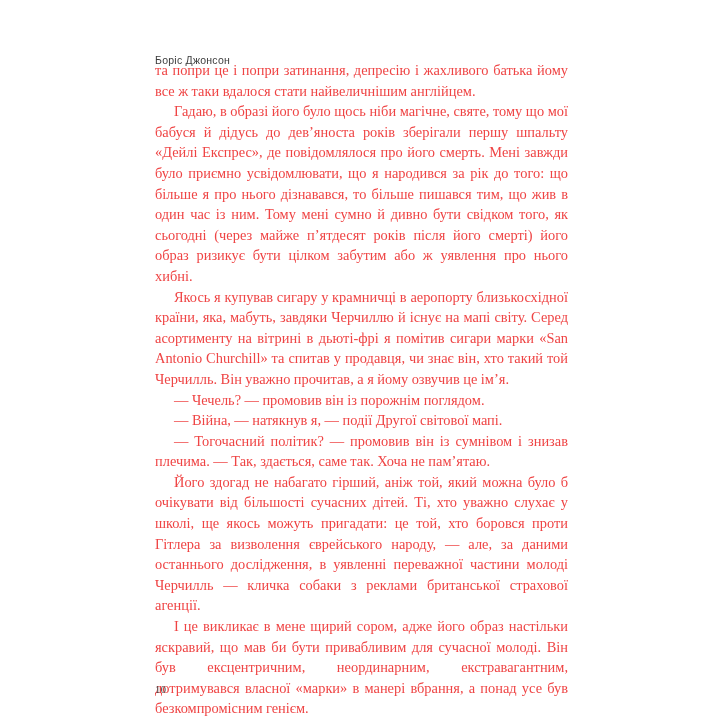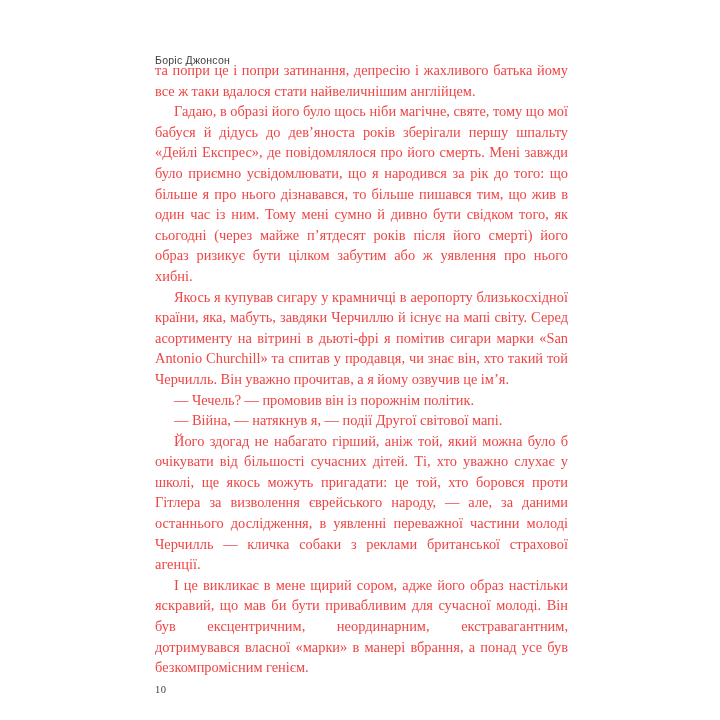--- a/index.html
+++ b/index.html
@@ -81,25 +81,26 @@
   <div class="running-head">Боріс Джонсон</div>
 
   <div class="textblock">
 
     <p class="para first">та попри це і попри затинання, депресію і жахливого батька йому все ж таки вдалося стати найвеличнішим англійцем.</p>
 
     <p class="para">Гадаю, в образі його було щось ніби магічне, святе, тому що мої бабуся й дідусь до дев’яноста років зберігали першу шпальту «Дейлі Експрес», де повідомлялося про його смерть. Мені завжди було приємно усвідомлювати, що я народився за рік до того: що більше я про нього дізнавався, то більше пишався тим, що жив в один час із ним. Тому мені сумно й дивно бути свідком того, як сьогодні (через майже п’ятдесят років після його смерті) його образ ризикує бути цілком забутим або ж уявлення про нього хибні.</p>
 
     <p class="para">Якось я купував сигару у крамничці в аеропорту близькосхідної країни, яка, мабуть, завдяки Черчиллю й існує на мапі світу. Серед асортименту на вітрині в дьюті-фрі я помітив сигари марки «San Antonio Churchill» та спитав у продавця, чи знає він, хто такий той Черчилль. Він уважно прочитав, а я йому озвучив це ім’я.</p>
 
-    <p class="para dialogue">— Чечель? — промовив він із порожнім політик.</p>
+    <p class="para dialogue">— Чечель? — промовив він із порожнім поглядом.</p>
 
     <p class="para dialogue">— Війна, — натякнув я, — події Другої світової мапі.</p>
 
 
+    <p class="para dialogue">— Тогочасний політик? — промовив він із сумнівом і знизав плечима. — Так, здається, саме так. Хоча не пам’ятаю.</p>
 
     <p class="para">Його здогад не набагато гірший, аніж той, який можна було б очікувати від більшості сучасних дітей. Ті, хто уважно слухає у школі, ще якось можуть пригадати: це той, хто боровся проти Гітлера за визволення єврейського народу, — але, за даними останнього дослідження, в уявленні переважної частини молоді Черчилль — кличка собаки з реклами британської страхової агенції.</p>
 
     <p class="para">І це викликає в мене щирий сором, адже його образ настільки яскравий, що мав би бути привабливим для сучасної молоді. Він був ексцентричним, неординарним, екстравагантним, дотримувався власної «марки» в манері вбрання, а понад усе був безкомпромісним генієм.</p>
 
   </div>
 
   <div class="folio">10</div>
 
 </div>

